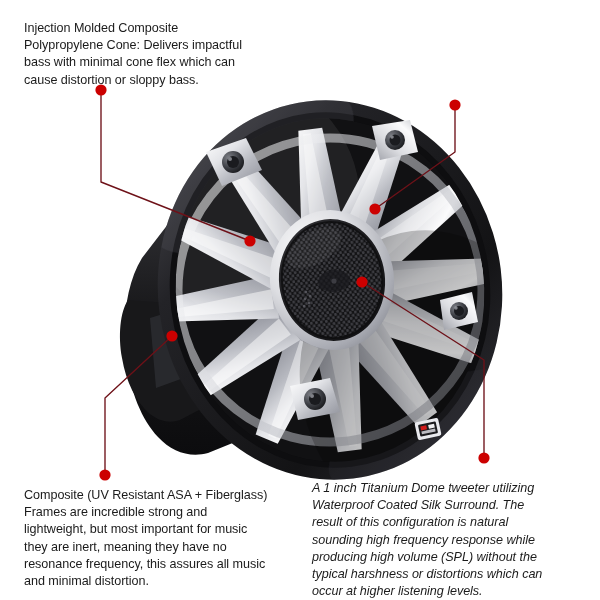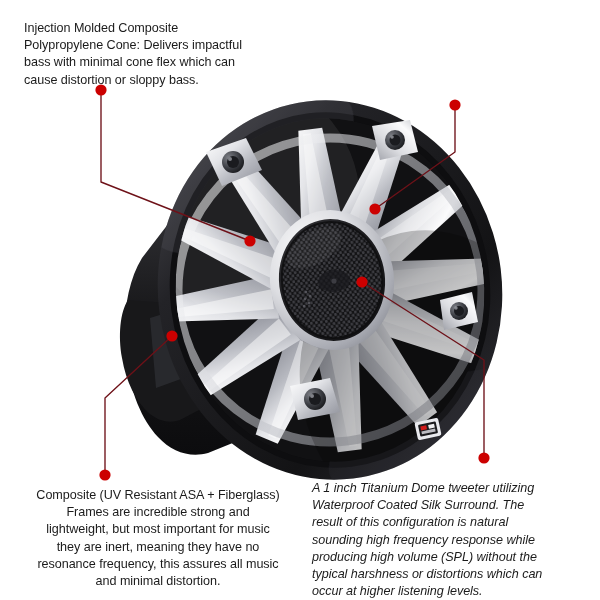--- a/index.html
+++ b/index.html
@@ -17,21 +17,21 @@
     position:absolute;
     color:#1b1b1b;
     font-size:12.6px;
     line-height:17.2px;
     letter-spacing:-0.05px;
     white-space:pre-line;
     -webkit-font-smoothing:antialiased;
   }
   #txt-cone   {left:24px;  top:20px;  width:262px;}
   #txt-grills {left:312px; top:20px;  width:268px;}
-  #txt-frame  {left:24px;  top:487px; width:268px;text-align:center;}
+  #txt-frame  {left:24px;  top:487px; width:268px;}
   #txt-tweeter{left:312px; top:480px; width:272px;font-style:italic;}
 
   
   svg#art{position:absolute;left:0;top:0;width:600px;height:600px;display:block;}
 </style>
 </head>
 <body>
 
 <div id="stage">
 

